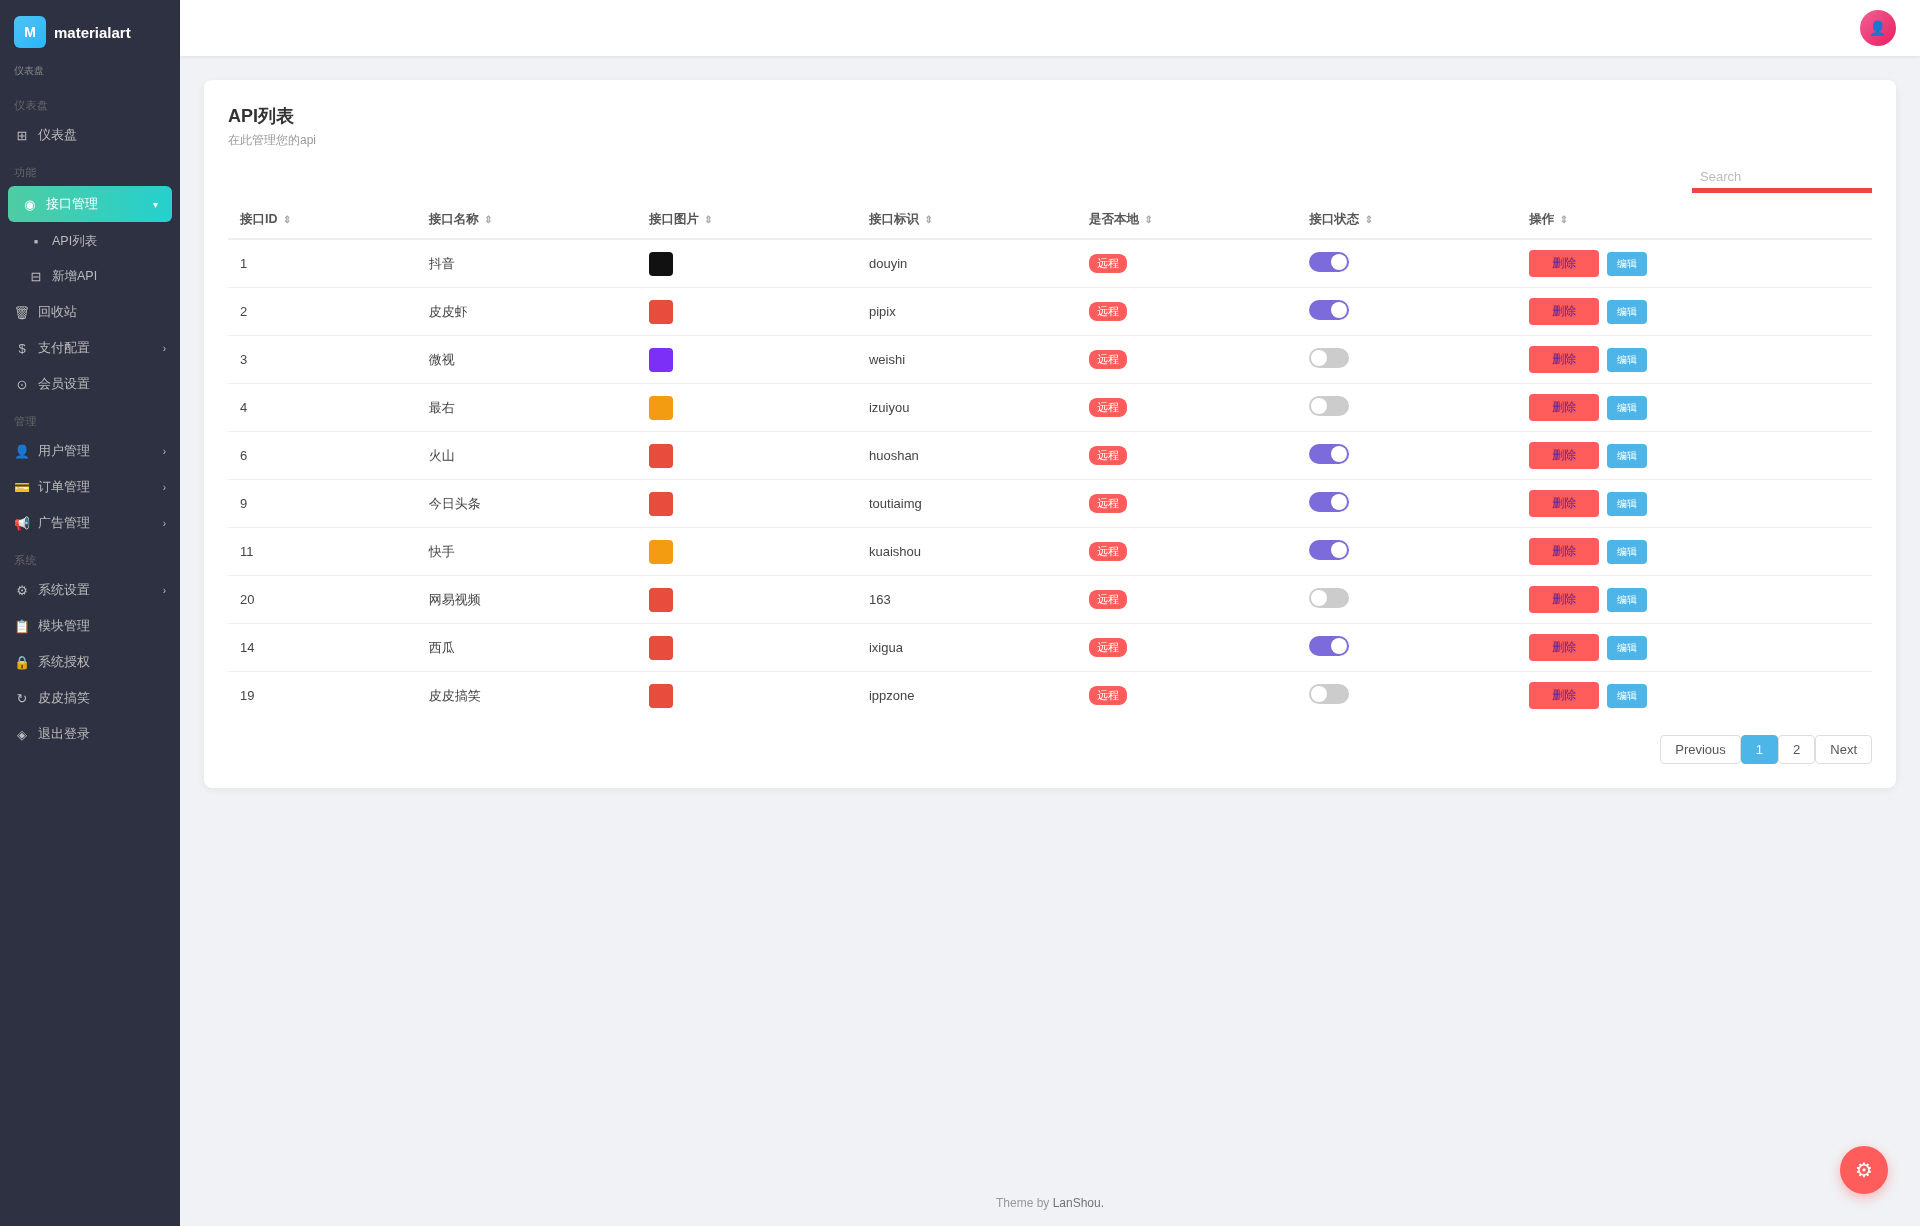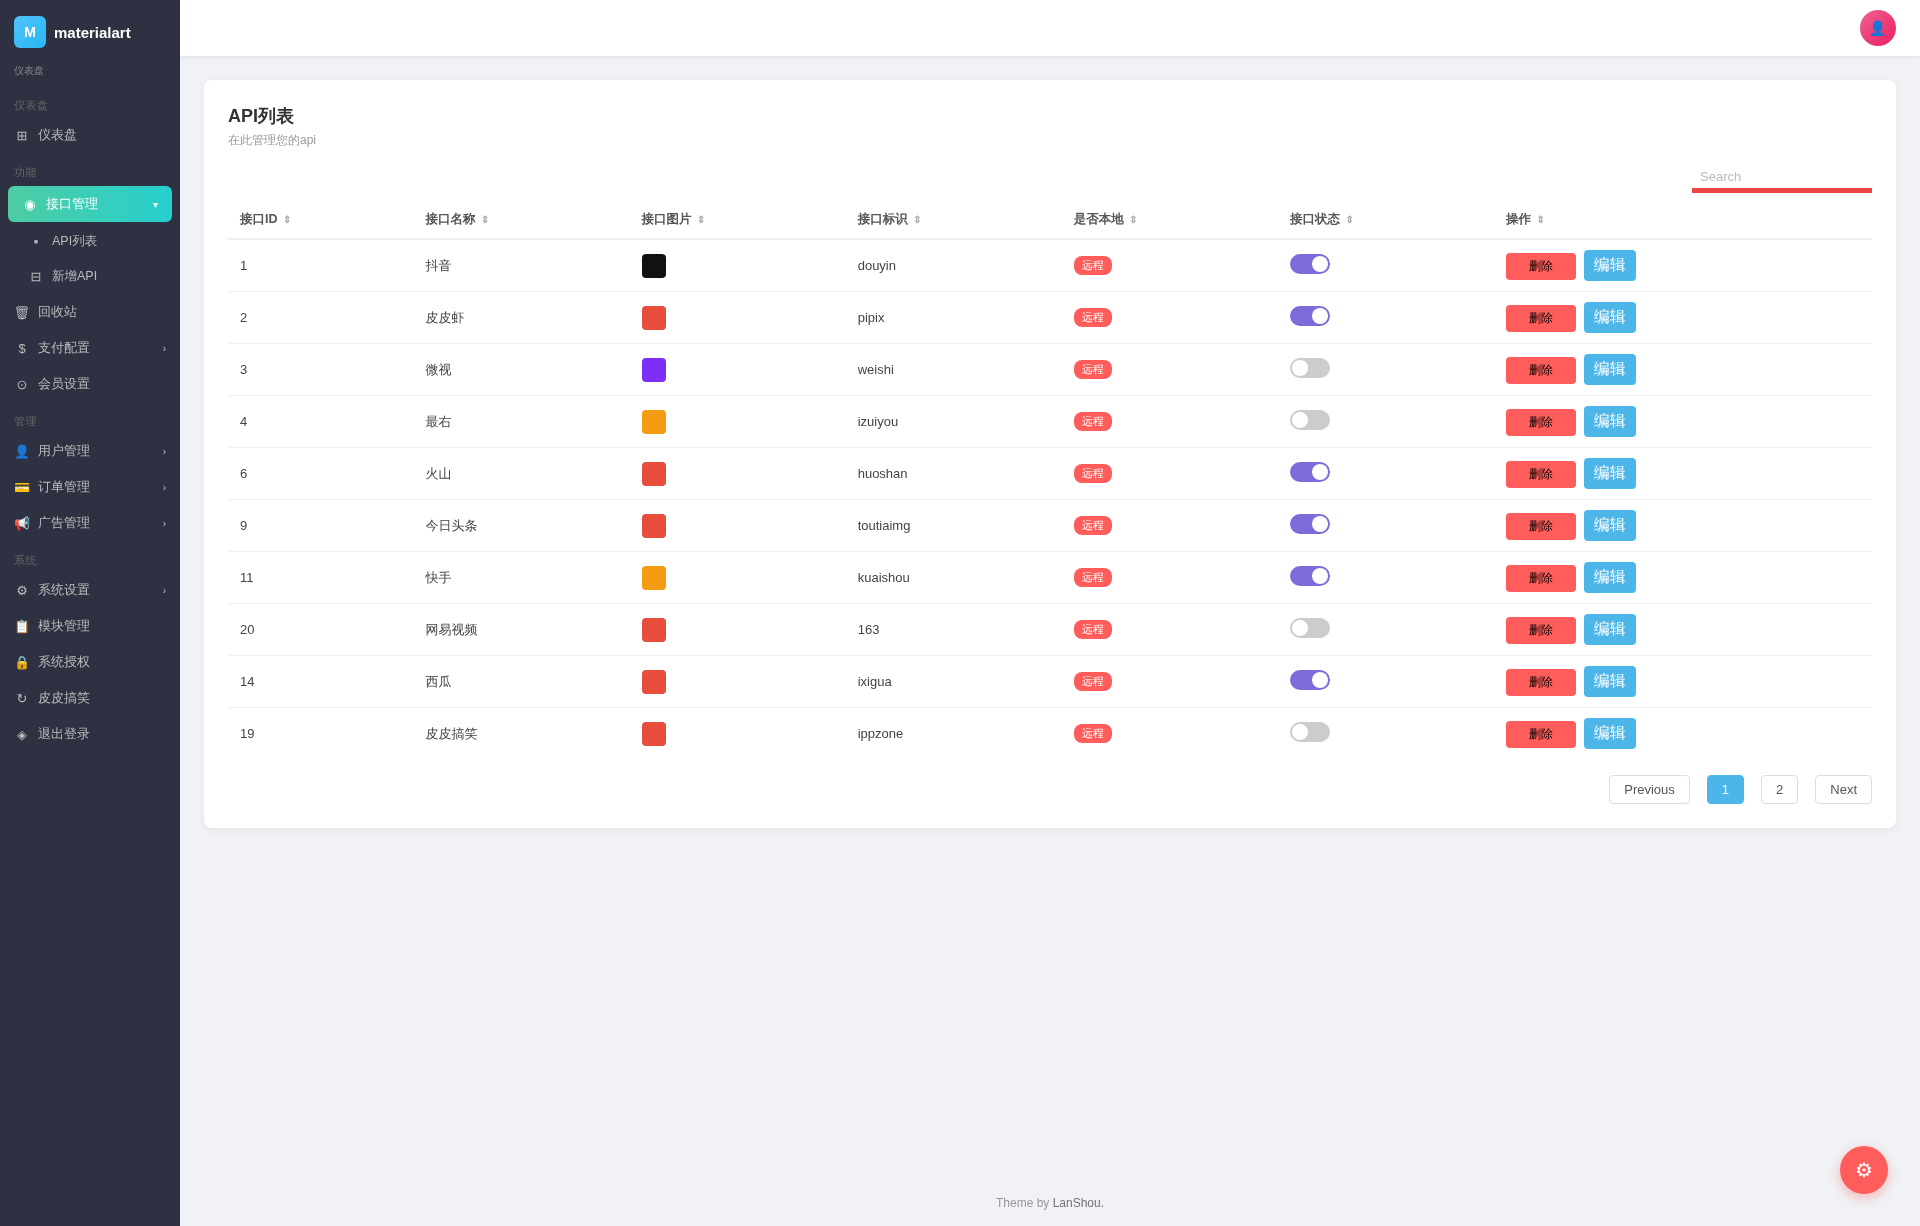--- a/index.html
+++ b/index.html
@@ -143,36 +143,36 @@
     .toggle.off { background: #ccc; }
     .toggle-knob {
       width: 16px; height: 16px; border-radius: 50%; background: #fff;
       position: absolute; top: 2px;
       transition: left 0.2s;
     }
     .toggle.on .toggle-knob { left: 22px; }
     .toggle.off .toggle-knob { left: 2px; }
 
     .btn-delete {
-      background: #ff5c5c; color: #000000; border: none; border-radius: 4px;
+      background: #ff5c5c; color: #4c1d95; border: none; border-radius: 4px;
       padding: 5px 23px; cursor: pointer; font-size: 12px; margin-right: 4px;
     }
     .btn-edit {
       background: #4db6e8; color: #fff; border: none; border-radius: 4px;
-      padding: 5px 10px; cursor: pointer; font-size: 16px;
+      padding: 5px 10px; cursor: pointer; font-size: 10px;
     }
 
     .table-info {
       font-size: 12px; color: #888; margin-top: 14px;
     }
 
     
     .pagination {
       display: flex; justify-content: flex-end; align-items: center;
-      margin-top: 16px; gap: 17px;
+      margin-top: 16px; gap: 0;
     }
     .page-btn {
       padding: 6px 14px; border: 1px solid #ddd; background: #fff;
       border-radius: 4px; cursor: pointer; font-size: 13px; color: #555;
     }
     .page-btn.active { background: #4db6e8; color: #fff; border-color: #4db6e8; }
 
     .footer {
       text-align: center;
       padding: 16px;

